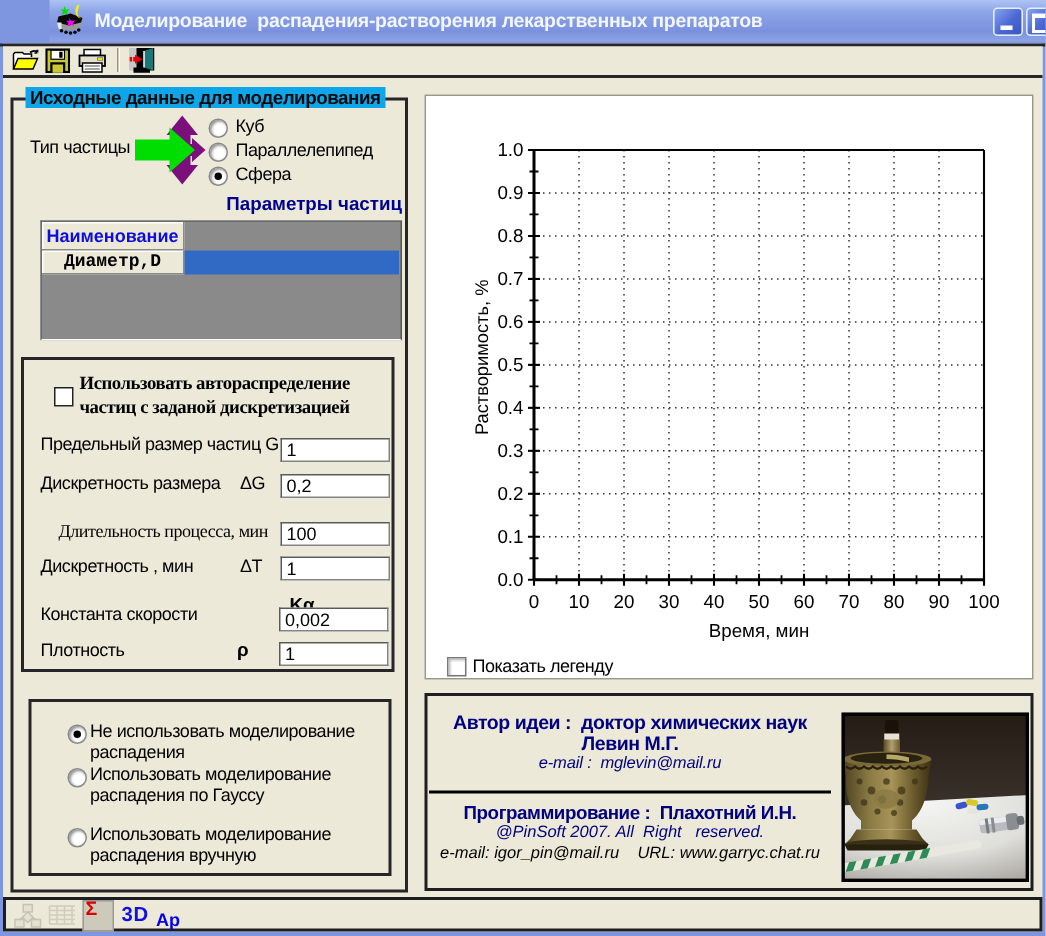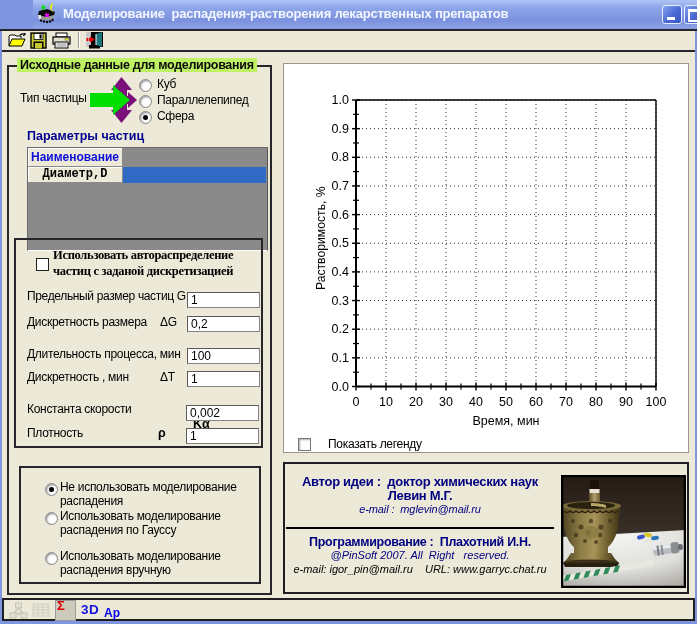--- a/index.html
+++ b/index.html
@@ -12,28 +12,28 @@
   #btnmin{left:629px;background:linear-gradient(135deg,#86A3F0 0%,#4A68D2 55%,#3A55C4 100%);}
   #btnmax{left:651px;background:linear-gradient(135deg,#86A3F0 0%,#4A68D2 55%,#3A55C4 100%);}
   #btnclose{left:673px;background:linear-gradient(135deg,#D39A9A 0%,#AC6262 55%,#9D5151 100%);}
   #btnmin::after{content:"";position:absolute;left:4px;bottom:3px;width:8px;height:3px;background:#fff;}
   #btnmax::after{content:"";position:absolute;left:3px;top:3px;width:9px;height:8px;border:2px solid #fff;border-top-width:3px;}
   #client{position:absolute;left:2px;top:29px;width:693px;height:592px;background:#ECE9D8;}
   #toolbar{position:absolute;left:2px;top:31px;width:693px;height:19px;background:#ECE9D8;border-bottom:2px solid #26262A;}
   #tsep{position:absolute;left:76px;top:1px;width:1px;height:16px;background:#9a9789;box-shadow:1px 0 0 #fff;}
   
   #gbmain{position:absolute;left:7px;top:65px;width:265px;height:530px;border:2px solid #26262A;box-sizing:border-box;}
-  #gbtitle{position:absolute;left:8px;top:-9px;background:#bef264;padding:0 3px;font-size:12.5px;letter-spacing:-0.3px;font-weight:bold;color:#0a0a0a;white-space:nowrap;}
+  #gbtitle{position:absolute;left:8px;top:-9px;background:#0ea5e9;padding:0 3px;font-size:12.5px;letter-spacing:-0.3px;font-weight:bold;color:#0a0a0a;white-space:nowrap;}
   .lbl{position:absolute;font-size:12px;letter-spacing:-0.3px;color:#000;white-space:nowrap;}
   .blbl{position:absolute;font-size:12.5px;font-weight:bold;color:#000;white-space:nowrap;}
   .radio{position:absolute;width:13px;height:13px;border-radius:50%;background:#fff;border:1px solid #888;box-shadow:inset 1px 1px 2px rgba(0,0,0,0.45), inset -1px -1px 1px #fff;box-sizing:border-box;}
   .radio.sel::after{content:"";position:absolute;left:3px;top:3px;width:5px;height:5px;background:#000;border-radius:50%;}
   .edit{position:absolute;background:#fff;border:1px solid #848484;border-top:1.5px solid #5a5a5a;border-left:1.5px solid #5a5a5a;box-sizing:border-box;font-size:12px;color:#000;padding:1px 0 0 3px;line-height:13px;}
   
-  #ptable{position:absolute;left:27px;top:147px;width:241px;height:104px;background:#8A8A8A;border-left:1.5px solid #6a6a6a;border-top:1.5px solid #6a6a6a;border-right:1.5px solid #55555a;border-bottom:1.5px solid #fdfdfd;box-sizing:border-box;}
+  #ptable{position:absolute;left:27px;top:147px;width:241px;height:80px;background:#8A8A8A;border-left:1.5px solid #6a6a6a;border-top:1.5px solid #6a6a6a;border-right:1.5px solid #55555a;border-bottom:1.5px solid #fdfdfd;box-sizing:border-box;}
   .hcell{position:absolute;background:#ECE9D8;border-right:1px solid #8a8a8a;border-bottom:1px solid #8a8a8a;box-shadow:inset 1px 1px 0 #fff;box-sizing:border-box;text-align:center;font-weight:bold;font-size:12px;color:#0D0DDC;}
   .hcell.dark{color:#000;}
   #midpanel{position:absolute;left:14px;top:238px;width:249px;height:210px;border:2px solid #26262A;box-sizing:border-box;}
   #botpanel{position:absolute;left:19px;top:466px;width:242px;height:118px;border:2px solid #26262A;box-sizing:border-box;}
   .cb{position:absolute;width:13px;height:13px;background:#fff;border:1.5px solid #222;box-sizing:border-box;}
   
   #chartpanel{position:absolute;left:283px;top:63px;width:406px;height:390px;background:#fff;border:1px solid #9a9789;box-sizing:border-box;}
   #authpanel{position:absolute;left:283px;top:462px;width:406px;height:132px;background:#ECE9D8;border:2px solid #1E1E22;box-sizing:border-box;}
   #status{position:absolute;left:2px;top:598px;width:693px;height:23px;background:#ECE9D8;border:2px solid #1E1E22;box-sizing:border-box;}
 </style>
@@ -118,42 +118,42 @@
       <polygon points="40,16 49,24 40,32"></polygon>
     </g>
     <polygon points="2,17 25,17 25,9 42,24 25,39 25,31 2,31" fill="#00DD00"></polygon>
   </svg>
   <div class="radio" style="left:139px;top:79px;"></div>
   <div class="lbl" style="left:157px;top:77px;">Куб</div>
   <div class="radio" style="left:139px;top:95px;"></div>
   <div class="lbl" style="left:157px;top:93px;">Параллелепипед</div>
   <div class="radio sel" style="left:139px;top:111px;"></div>
   <div class="lbl" style="left:157px;top:109px;">Сфера</div>
-  <div class="blbl" style="left:27px;top:129px;width:241px;text-align:left;color:#000090;font-size:12.5px;">Параметры частиц</div>
+  <div class="blbl" style="left:27px;top:129px;width:241px;text-align:right;color:#000090;font-size:12.5px;">Параметры частиц</div>
   <div id="ptable">
     <div class="hcell" style="left:0;top:0;width:95px;height:19px;line-height:18px;">Наименование</div>
     <div class="hcell dark" style="left:0;top:19px;width:95px;height:16px;line-height:15px;font-family:Liberation Mono, monospace;">Диаметр,D</div>
     <div style="position:absolute;left:95px;top:19px;width:143px;height:16px;background:#316AC5;"></div>
   </div>
 
   <div id="midpanel"></div>
   <div class="cb" style="left:36px;top:258px;"></div>
   <div style="position:absolute;left:53px;top:247px;font-family:'Liberation Serif',serif;font-weight:bold;font-size:12.5px;letter-spacing:-0.3px;line-height:16px;color:#000;white-space:nowrap;">Использовать автораспределение<br>частиц с заданой дискретизацией</div>
   <div class="lbl" style="left:27px;top:289px;letter-spacing:-0.35px;">Предельный размер частиц G</div>
   <div class="edit" style="left:187px;top:292px;width:73px;height:16px;">1</div>
   <div class="lbl" style="left:27px;top:315px;">Дискретность размера</div>
   <div class="lbl" style="left:160px;top:315px;">ΔG</div>
   <div class="edit" style="left:187px;top:316px;width:73px;height:16px;">0,2</div>
-  <div class="lbl" style="left:27px;top:347px;">Длительность процесса, мин</div>
+  <div class="lbl" style="left:39px;top:347px;font-family:Liberation Serif, serif;">Длительность процесса, мин</div>
   <div class="edit" style="left:187px;top:348px;width:73px;height:16px;">100</div>
   <div class="lbl" style="left:27px;top:370px;">Дискретность , мин</div>
   <div class="lbl" style="left:160px;top:370px;">ΔT</div>
   <div class="edit" style="left:187px;top:371px;width:73px;height:16px;">1</div>
   <div class="lbl" style="left:27px;top:402px;">Константа скорости</div>
-  <div class="blbl" style="left:148px;top:417px;padding-left:45px;">Kα</div>
+  <div class="blbl" style="left:148px;top:396px;padding-left:45px;">Kα</div>
   <div class="edit" style="left:186px;top:405px;width:73px;height:16px;">0,002</div>
   <div class="lbl" style="left:27px;top:426px;">Плотность</div>
   <div class="blbl" style="left:158px;top:426px;">ρ</div>
   <div class="edit" style="left:186px;top:428px;width:73px;height:16px;">1</div>
 
   <div id="botpanel"></div>
   <div class="radio sel" style="left:45px;top:483px;"></div>
   <div class="lbl" style="left:60px;top:480px;line-height:14px;">Не использовать моделирование<br>распадения</div>
   <div class="radio" style="left:45px;top:512px;"></div>
   <div class="lbl" style="left:60px;top:509px;line-height:14px;">Использовать моделирование<br>распадения по Гауссу</div>
@@ -247,21 +247,21 @@
     <line x1="328" y1="320.5" x2="328" y2="326.5" stroke="#000" stroke-width="1.2"></line>
     <line x1="343" y1="319.5" x2="343" y2="327.5" stroke="#000" stroke-width="1.4"></line>
     <text x="343" y="342.5" font-size="12.5" fill="#000" font-family="Liberation Sans, sans-serif" text-anchor="middle">90</text>
     <line x1="358" y1="320.5" x2="358" y2="326.5" stroke="#000" stroke-width="1.2"></line>
     <line x1="373" y1="319.5" x2="373" y2="327.5" stroke="#000" stroke-width="1.4"></line>
     <text x="373" y="342.5" font-size="12.5" fill="#000" font-family="Liberation Sans, sans-serif" text-anchor="middle">100</text>
     <text x="223" y="361.5" font-size="12.5" fill="#000" font-family="Liberation Sans, sans-serif" text-anchor="middle">Время, мин</text>
     <text x="42" y="175.25" font-size="12.2" fill="#000" font-family="Liberation Sans, sans-serif" text-anchor="middle" transform="rotate(-90 42 175.25)">Растворимость, %</text>
   </svg>
   <div class="cb" style="left:298px;top:438px;border:1px solid #777;box-shadow:inset 1px 1px 2px #aaa;"></div>
-  <div class="lbl" style="left:328px;top:437px;text-align:center;">Показать легенду</div>
+  <div class="lbl" style="left:315px;top:437px;text-align:center;">Показать легенду</div>
 
   <div id="authpanel"></div>
   <div class="abs" style="left:286px;top:0;width:268px;text-align:center;">
     <div class="abs" style="left:0;top:475px;width:268px;font-size:13px;letter-spacing:-0.3px;font-weight:bold;color:#000080;line-height:14px;">Автор идеи :&nbsp; доктор химических наук<br>Левин М.Г.</div>
     <div class="abs" style="left:0;top:503px;width:268px;font-size:11px;letter-spacing:-0.1px;font-style:italic;color:#000080;">e-mail :&nbsp; mglevin@mail.ru</div>
     <div class="abs" style="left:0;top:527px;width:268px;height:1.5px;background:#000;"></div>
     <div class="abs" style="left:0;top:535px;width:268px;font-size:12.5px;letter-spacing:-0.3px;font-weight:bold;color:#000080;">Программирование :&nbsp; Плахотний И.Н.</div>
     <div class="abs" style="left:0;top:549px;width:268px;font-size:11px;font-style:italic;color:#000080;">@PinSoft 2007. All&nbsp; Right&nbsp;&nbsp; reserved.</div>
     <div class="abs" style="left:0;top:563px;width:268px;font-size:11px;font-style:italic;color:#000;white-space:nowrap;">e-mail: igor_pin@mail.ru&nbsp;&nbsp;&nbsp; URL: www.garryc.chat.ru</div>
   </div>

